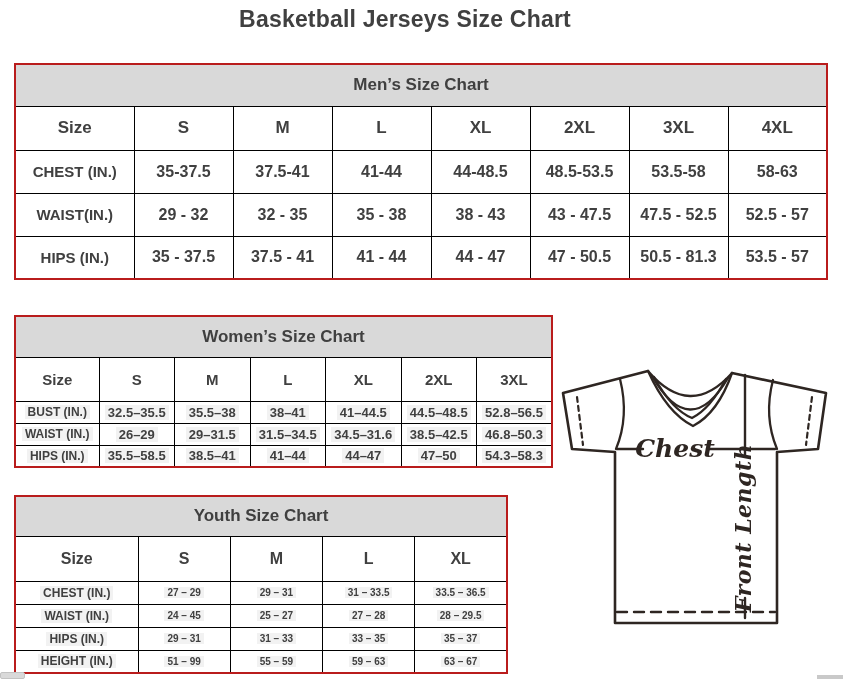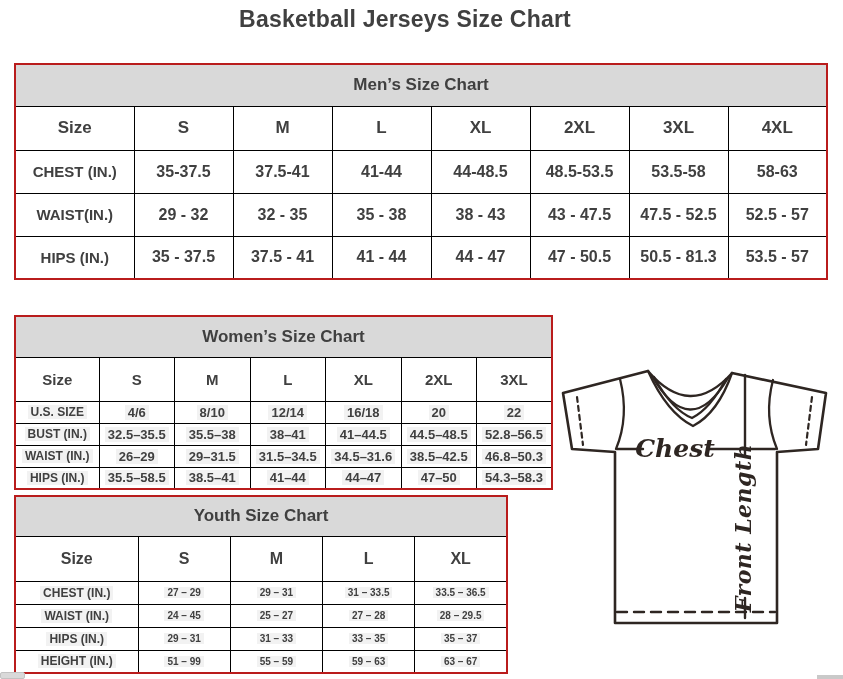--- a/index.html
+++ b/index.html
@@ -144,29 +144,20 @@
             <td colspan="7" class="band">Women’s Size Chart</td>
           </tr>
           <tr class="cols-row">
             <td class="colhead lblcol">Size</td>
             <td class="colhead">S</td>
             <td class="colhead">M</td>
             <td class="colhead">L</td>
             <td class="colhead">XL</td>
             <td class="colhead">2XL</td>
             <td class="colhead">3XL</td>
-          </tr>
-          <tr class="data-row">
-            <td class="lblcol"><span class="hl">U.S. SIZE</span></td>
-            <td class="val"><span class="hl">4/6</span></td>
-            <td class="val"><span class="hl">8/10</span></td>
-            <td class="val"><span class="hl">12/14</span></td>
-            <td class="val"><span class="hl">16/18</span></td>
-            <td class="val"><span class="hl">20</span></td>
-            <td class="val"><span class="hl">22</span></td>
           </tr>
           <tr class="data-row">
             <td class="lblcol"><span class="hl">BUST (IN.)</span></td>
             <td class="val"><span class="hl">32.5–35.5</span></td>
             <td class="val"><span class="hl">35.5–38</span></td>
             <td class="val"><span class="hl">38–41</span></td>
             <td class="val"><span class="hl">41–44.5</span></td>
             <td class="val"><span class="hl">44.5–48.5</span></td>
             <td class="val"><span class="hl">52.8–56.5</span></td>
           </tr>

